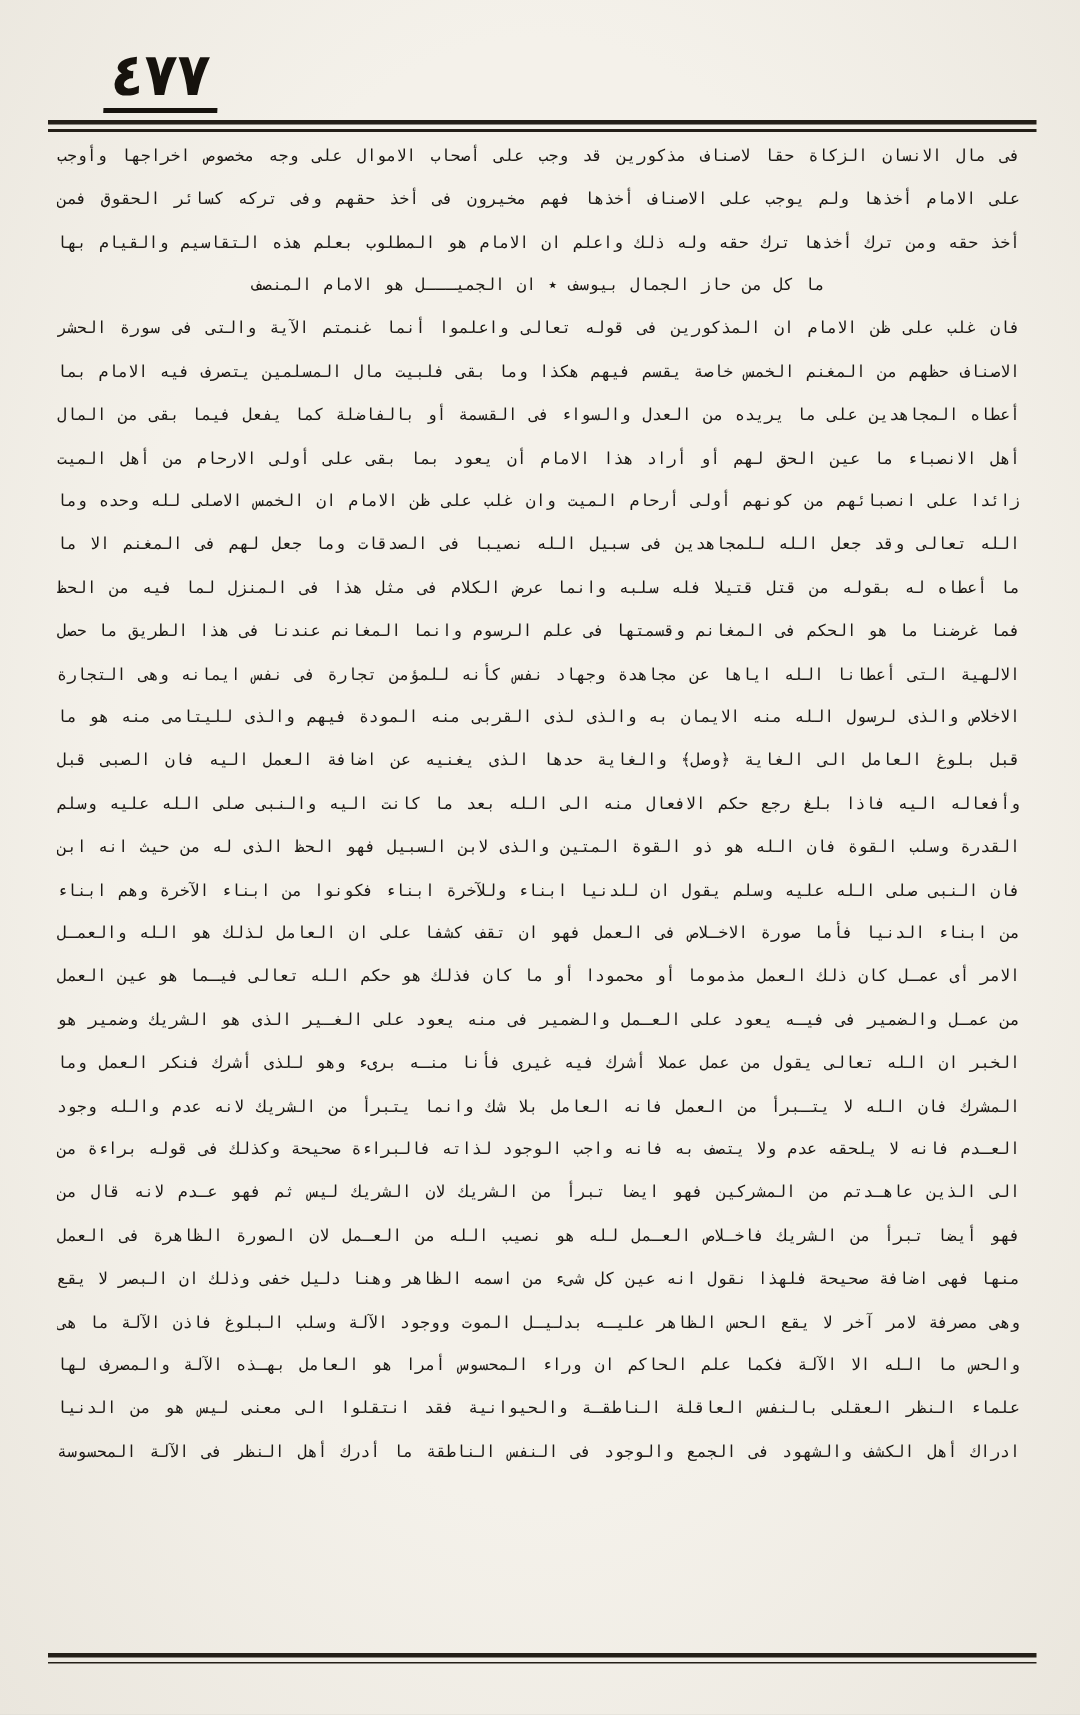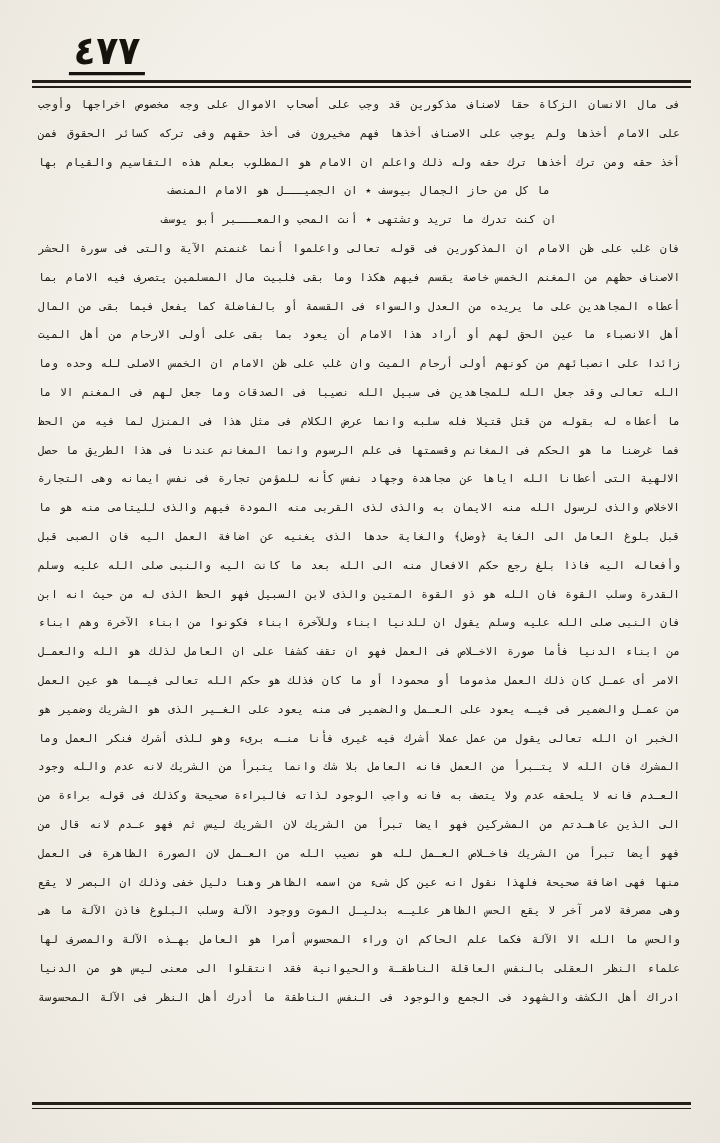--- a/index.html
+++ b/index.html
@@ -67,21 +67,20 @@
 <div class="page">
   <div class="page-number">٤٧٧</div>
 
   <div class="rule rule-top"></div>
 
   <div class="text-block" dir="rtl" id="text-block">
       <div class="line body">فى مال الانسان الزكاة حقا لاصناف مذكورين قد وجب على أصحاب الاموال على وجه مخصوص اخراجها وأوجب</div>
       <div class="line body">على الامام أخذها ولم يوجب على الاصناف أخذها فهم مخيرون فى أخذ حقهم وفى تركه كسائر الحقوق فمن أخذها منهم</div>
       <div class="line body">أخذ حقه ومن ترك أخذها ترك حقه وله ذلك واعلم ان الامام هو المطلوب بعلم هذه التقاسيم والقيام بها</div>
       <div class="line verse">ما كل من حاز الجمال بيوسف ٭ ان الجميـــل هو الامام المنصف</div>
-      <div class="line verse">ان كنت تدرك ما تريد وتشتهى ٭ أنت المحب والمعـــبر أبو يوسف</div>
       <div class="line body">فان غلب على ظن الامام ان المذكورين فى قوله تعالى واعلموا أنما غنمتم الآية والتى فى سورة الحشر التى فيها ذكر</div>
       <div class="line body">الاصناف حظهم من المغنم الخمس خاصة يقسم فيهم هكذا وما بقى فلبيت مال المسلمين يتصرف فيه الامام بما يراه فان شاء</div>
       <div class="line body">أعطاه المجاهدين على ما يريده من العدل والسواء فى القسمة أو بالفاضلة كما يفعل فيما بقى من المال الموروث بعـد أخذ</div>
       <div class="line body">أهل الانصباء ما عين الحق لهم أو أراد هذا الامام أن يعود بما بقى على أولى الارحام من أهل الميت فيعطى أصحاب الانصباء</div>
       <div class="line body">زائدا على انصبائهم من كونهم أولى أرحام الميت وان غلب على ظن الامام ان الخمس الاصلى لله وحده وما بقى فلمن سمى</div>
       <div class="line body">الله تعالى وقد جعل الله للمجاهدين فى سبيل الله نصيبا فى الصدقات وما جعل لهم فى المغنم الا ما ينفله به الامام قبل القسمة أو</div>
       <div class="line body">ما أعطاه له بقوله من قتل قتيلا فله سلبه وانما عرض الكلام فى مثل هذا فى المنزل لما فيه من الحظ المنسوب الى الامة خاصة</div>
       <div class="line body">فما غرضنا ما هو الحكم فى المغانم وقسمتها فى علم الرسوم وانما المغانم عندنا فى هذا الطريق ما حصل للانسان من العلوم</div>
       <div class="line body">الالهية التى أعطانا الله اياها عن مجاهدة وجهاد نفس كأنه للمؤمن تجارة فى نفس ايمانه وهى التجارة المنجية من العذاب</div>
       <div class="line body">الاخلاص والذى لرسول الله منه الايمان به والذى لذى القربى منه المودة فيهم والذى لليتامى منه هو ما حصل من العلم</div>

